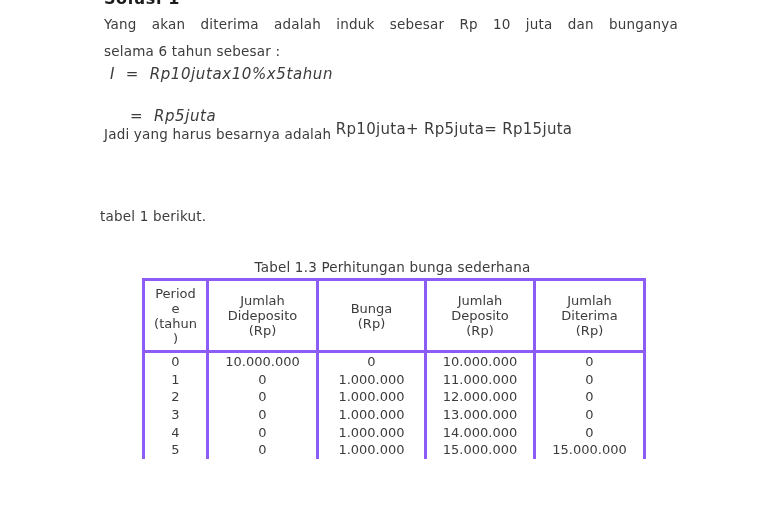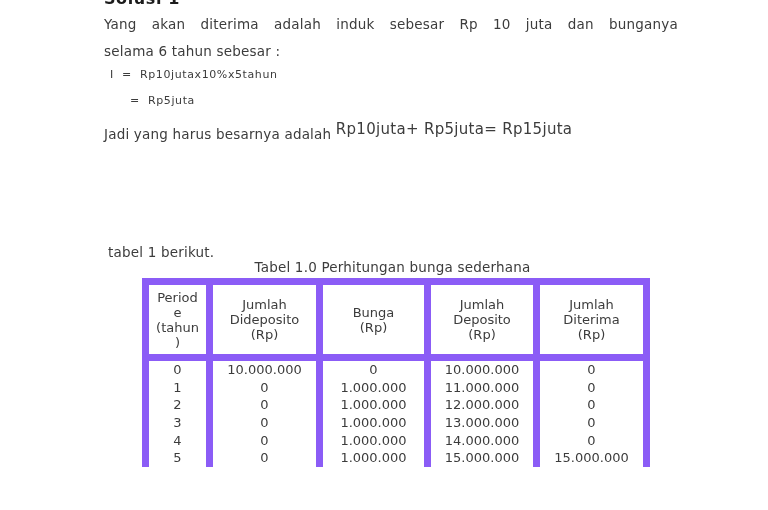--- a/index.html
+++ b/index.html
@@ -31,23 +31,24 @@
     position: absolute; left: 104px; top: 0;
     height: 8px; width: 200px; overflow: hidden;
   }
   .heading-clip .inner {
     font-weight: bold; font-size: 16px; line-height: 18px;
     margin-top: -10px; letter-spacing: 0.6px; color: #1c1c1c;
   }
 
   .formula {
     position: absolute;
-    font-size: 11px; line-height: 17px;
+    font-size: 15px; line-height: 17px;
     letter-spacing: 0.6px;
     white-space: pre;
+    font-style: italic;
   }
 
   .eq {
     font-size: 15px;
     letter-spacing: 0.3px;
     position: relative; top: -5px;
     white-space: pre;
     margin-top: 6px;
   }
 
@@ -60,21 +61,21 @@
     position: absolute; left: 142px; top: 278px;
     width: 501px;
     border-collapse: collapse;
     table-layout: fixed;
     font-size: 13px;
     color: #3c3c3c;
     border: 1px solid #3c3c3c;
     border-bottom: none;
   }
   table.calc th, table.calc td {
-    border: 7px solid #8b5cf6;
+    border: 3px solid #8b5cf6;
     text-align: center;
     font-weight: normal;
     padding: 0;
   }
   table.calc th {
     white-space: pre-line;
     line-height: 15px;
     height: 69px;
     vertical-align: middle;
   }
@@ -91,29 +92,29 @@
 <div class="page">
 
   <div class="heading-clip">
     <div class="inner">Solusi 1</div>
   </div>
 
   <div class="line jline" style="top:16px; left:104px; width:574px;">Yang akan diterima adalah induk sebesar Rp 10 juta dan bunganya</div>
   <div class="line" style="top:43px; left:104px;">selama 6 tahun sebesar :</div>
 
   <div class="formula" style="top:66px; left:110px;">I  =  Rp10jutax10%x5tahun</div>
-  <div class="formula" style="top:92px; left:130px;">=  Rp5juta</div>
+  <div class="formula" style="top:108px; left:130px;">=  Rp5juta</div>
 
   <div class="line" style="top:126px; left:104px;">
     <span class="pre">Jadi yang harus besarnya adalah </span><span class="eq">Rp10juta+ Rp5juta= Rp15juta</span>
   </div>
 
-  <div class="line" style="top:208px; left:108px;margin-top:36px;">tabel 1 berikut.</div>
+  <div class="line" style="top:208px; left:100px;">tabel 1 berikut.</div>
 
-  <div class="table-title">Tabel 1.0 Perhitungan bunga sederhana</div>
+  <div class="table-title">Tabel 1.3 Perhitungan bunga sederhana</div>
 
   <table class="calc">
     <colgroup>
       <col style="width:64px">
       <col style="width:110px">
       <col style="width:108px">
       <col style="width:109px">
       <col style="width:110px">
     </colgroup>
     <thead>

